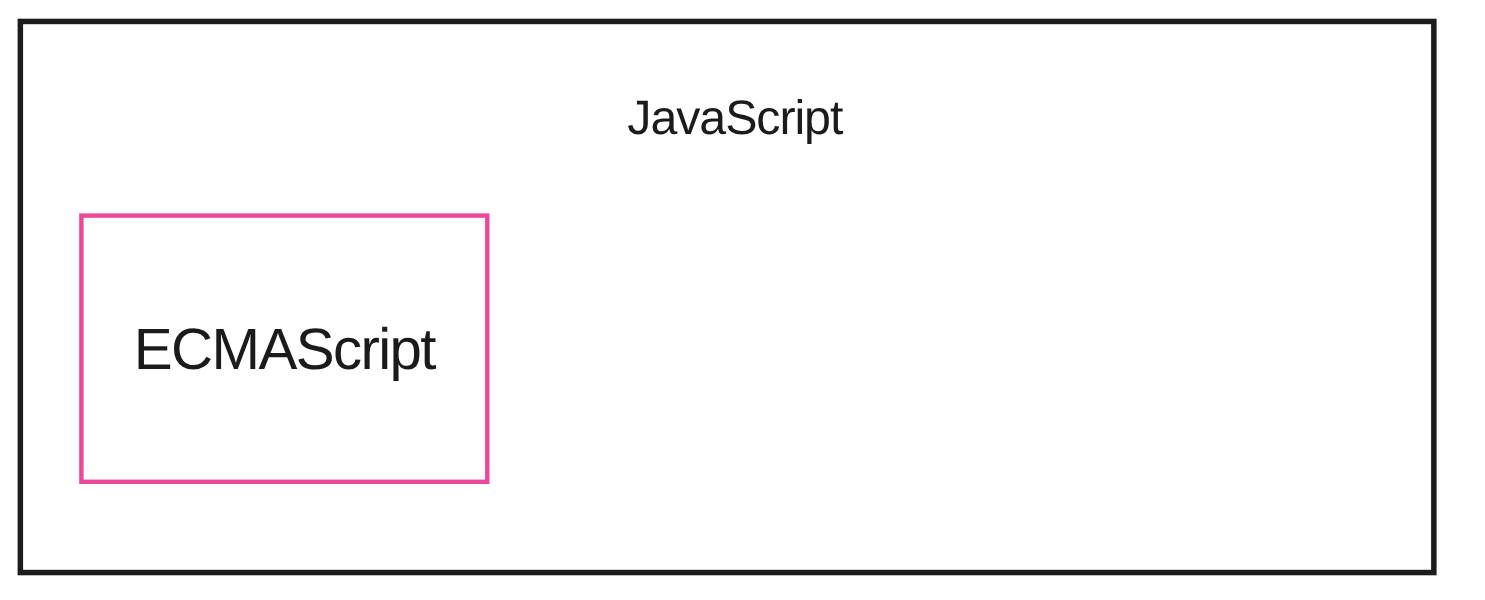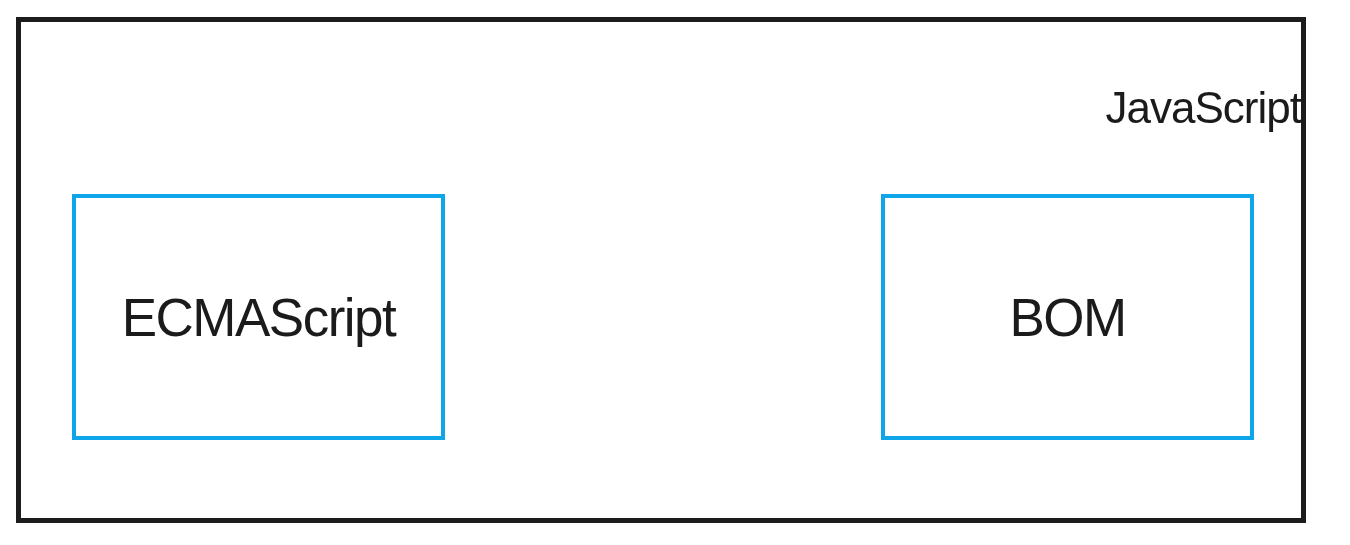--- a/index.html
+++ b/index.html
@@ -21,38 +21,38 @@
     width: 1290px;
     height: 506px;
     border: 5px solid #1c1c1c;
     box-sizing: border-box;
     background: #ffffff;
   }
   .title-row {
     height: 172px;
     display: flex;
     align-items: center;
-    justify-content: flex-end;
+    justify-content: center;
     padding-left: 14px;
   }
   .diagram-title {
     font-size: 44px;
     color: #1b1b1b;
     letter-spacing: -1px;
     line-height: 1;
   }
   .boxes-row {
     display: flex;
     justify-content: space-between;
     padding: 0 47px 0 51px;
   }
   .component-box {
     width: 373px;
     height: 246px;
-    border: 4px solid #0ea5e9;
+    border: 4px solid #ec4899;
     box-sizing: border-box;
     background: #ffffff;
     display: flex;
     align-items: center;
     justify-content: center;
   }
   .component-label {
     font-size: 53px;
     color: #1b1b1b;
     letter-spacing: -1.5px;
@@ -63,17 +63,14 @@
 <body>
 
 <div class="outer-box">
   <div class="title-row">
     <span class="diagram-title">JavaScript</span>
   </div>
   <div class="boxes-row">
     <div class="component-box">
       <span class="component-label">ECMAScript</span>
     </div>
-    <div class="component-box">
-      <span class="component-label">BOM</span>
-    </div>
   </div>
 </div>
 
 </body></html>

